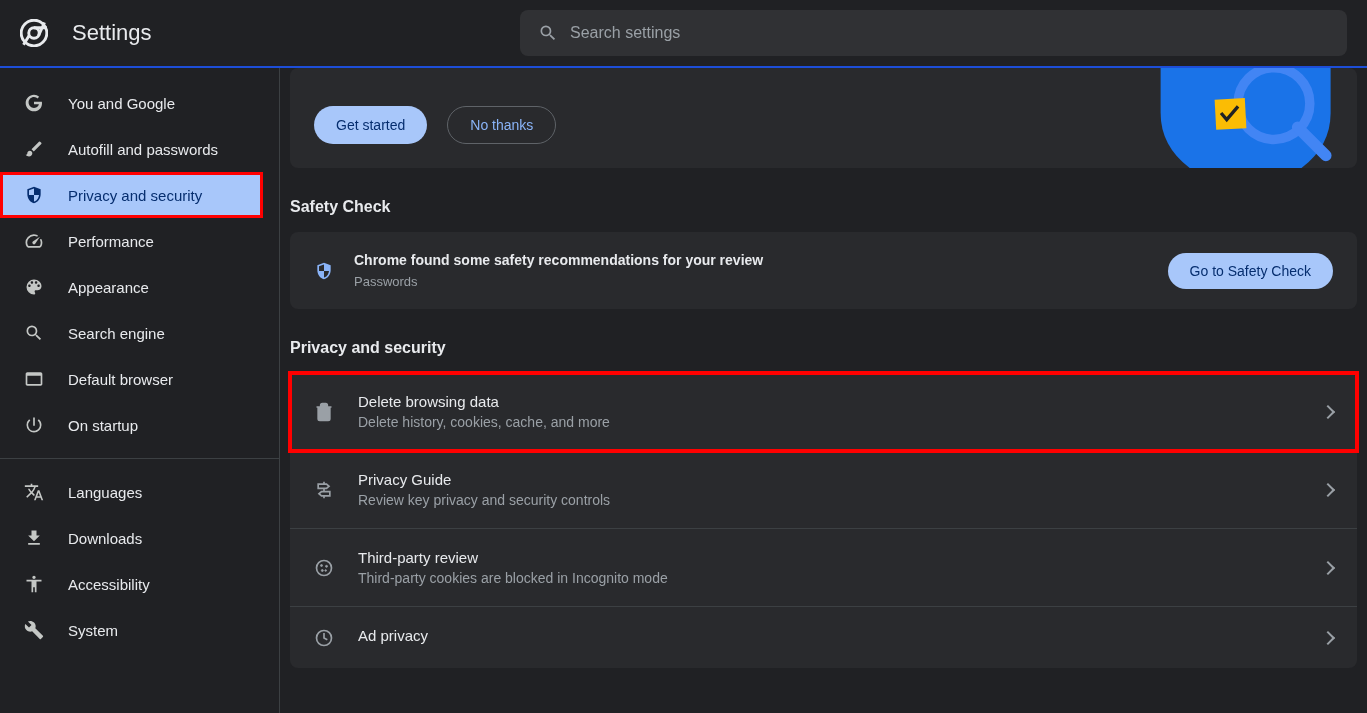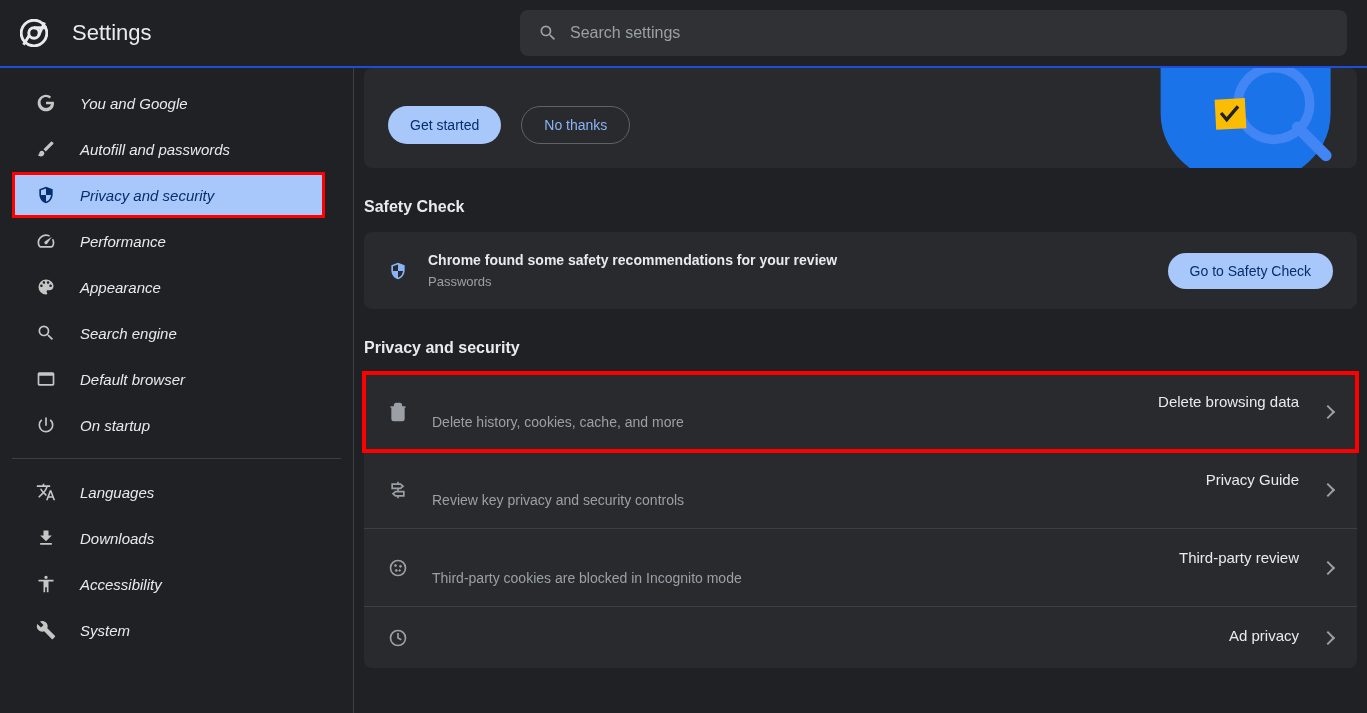--- a/index.html
+++ b/index.html
@@ -8,21 +8,21 @@
     .topbar { display: flex; align-items: center; height: 68px; padding: 0 20px; border-bottom: 2px solid #1d4ed8; }
     .logo-section { display: flex; align-items: center; gap: 24px; width: 500px; }
     .chrome-logo { width: 28px; height: 28px; }
     .settings-title { font-size: 22px; color: #e8eaed; font-weight: 400; }
     .search-container { flex: 1; display: flex; align-items: center; background: #303134; border-radius: 8px; height: 46px; padding: 0 18px; gap: 12px; }
     .search-icon { width: 20px; height: 20px; fill: #9aa0a6; }
     .search-input { flex: 1; background: transparent; border: none; outline: none; color: #e8eaed; font-size: 16px; }
     .search-input::placeholder { color: #9aa0a6; }
     
     .layout { display: flex; height: calc(100% - 68px); }
-    .sidebar { width: 354px; padding: 12px 12px; border-right: 1px solid #3c4043; font-style: italic; }
+    .sidebar { width: 280px; padding: 12px 0; border-right: 1px solid #3c4043; }
     .sidebar-item { display: flex; align-items: center; gap: 24px; padding: 13px 24px; cursor: pointer; border-radius: 0 24px 24px 0; margin-right: 12px; font-size: 15px; font-weight: 500; color: #e8eaed; }
     .sidebar-item.active { background: #a8c7fa; color: #062e6f; }
     .sidebar-item.active .nav-icon { fill: #062e6f; }
     .sidebar-item.highlighted { outline: 3px solid #ff0000; outline-offset: -3px; border-radius: 0; margin-right: 16px; }
     .nav-icon { width: 20px; height: 20px; fill: #c4c7c5; flex-shrink: 0; }
     .divider { height: 1px; background: #3c4043; margin: 10px 0; }
     
     .main { flex: 1; overflow-y: auto; padding: 0 0 20px 0; }
     
     .promo-card { background: #292a2d; border-radius: 8px; margin: 0 10px 30px 10px; padding: 20px 24px 24px 24px; display: flex; align-items: flex-end; gap: 20px; position: relative; overflow: hidden; min-height: 100px; }
@@ -39,21 +39,21 @@
     .safety-title { font-size: 14px; font-weight: 600; color: #e8eaed; margin-bottom: 6px; }
     .safety-sub { font-size: 13px; color: #9aa0a6; }
     .btn-safety { background: #a8c7fa; color: #062e6f; border: none; padding: 10px 22px; border-radius: 24px; font-size: 14px; font-weight: 500; cursor: pointer; }
     
     .list-card { background: #292a2d; border-radius: 8px; margin: 0 10px; }
     .list-row { display: flex; align-items: center; gap: 24px; padding: 20px 24px; border-bottom: 1px solid #3c4043; cursor: pointer; }
     .list-row:last-child { border-bottom: none; }
     .list-row.highlighted { outline: 4px solid #ff0000; outline-offset: -2px; }
     .row-icon { width: 20px; height: 20px; fill: #9aa0a6; stroke: #9aa0a6; flex-shrink: 0; }
     .row-text { flex: 1; }
-    .row-title { font-size: 15px; color: #e8eaed; margin-bottom: 4px; text-align: right; }
+    .row-title { font-size: 15px; color: #e8eaed; margin-bottom: 4px; }
     .row-sub { font-size: 14px; color: #9aa0a6; }
     .chevron { width: 10px; height: 10px; border-top: 2px solid #9aa0a6; border-right: 2px solid #9aa0a6; transform: rotate(45deg); flex-shrink: 0; }
   </style>
 </head>
 <body>
 
 <div class="topbar">
   <div class="logo-section">
     <svg class="chrome-logo" viewBox="0 0 24 24">
       <circle cx="12" cy="12" r="11" fill="none" stroke="#e8eaed" stroke-width="2.5"></circle>

